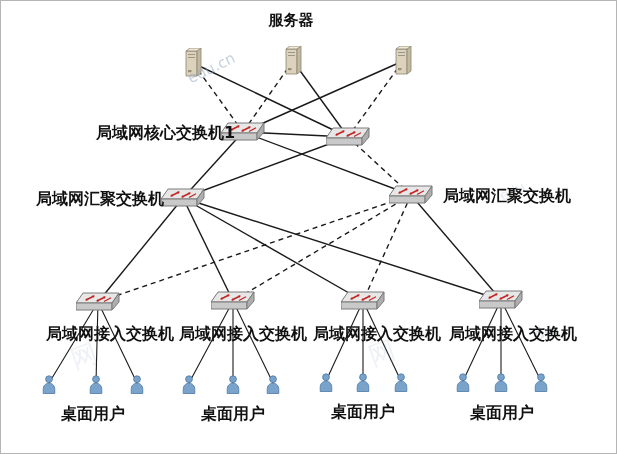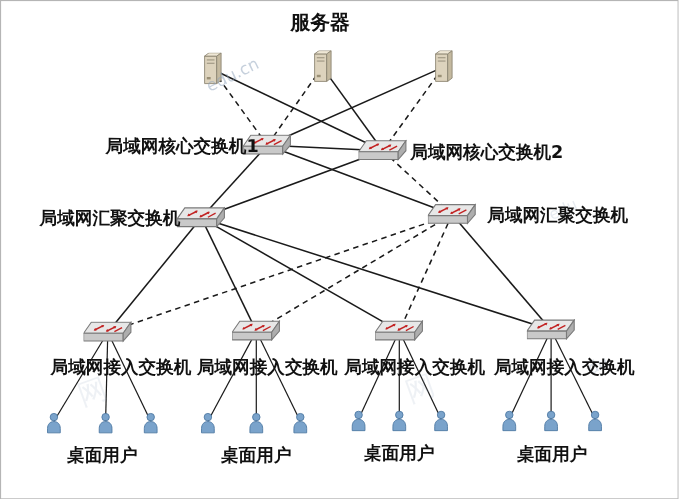--- a/index.html
+++ b/index.html
@@ -14,21 +14,21 @@
   }
   #wires{position:absolute;left:0;top:0;}
   .lbl{
     position:absolute;
     font-weight:bold;
     font-size:16px;
     color:#111;
     white-space:nowrap;
     line-height:15px;
   }
-  .lbl-title{left:240px;top:12px;width:100px;text-align:center;font-size:18px;}
+  .lbl-title{left:240px;top:12px;width:100px;text-align:center;font-size:15px;}
   .lbl-core1{left:95px;top:124px;width:122px;text-align:right;}
   .lbl-core2{left:372px;top:130px;width:160px;text-align:left;}
   .lbl-aggl{left:35px;top:190px;width:122px;text-align:right;}
   .lbl-aggr{left:442px;top:187px;width:140px;text-align:left;}
   .lbl-acc1{left:45px;top:325px;width:120px;text-align:center;}
   .lbl-acc2{left:178px;top:325px;width:120px;text-align:center;}
   .lbl-acc3{left:312px;top:325px;width:120px;text-align:center;}
   .lbl-acc4{left:448px;top:325px;width:120px;text-align:center;}
   .lbl-usr1{left:52px;top:405px;width:80px;text-align:center;}
   .lbl-usr2{left:192px;top:405px;width:80px;text-align:center;}
@@ -155,21 +155,20 @@
   </svg>
 
   <span class="wm wm1">edu.cn</span>
   <span class="wm wm2">网</span>
   <span class="wm wm3">网</span>
   <span class="wm wm4">du</span>
   <span class="wm wm5">edu</span>
 
   <div class="lbl lbl-title">服务器</div>
   <div class="lbl lbl-core1">局域网核心交换机1</div>
-  <div class="lbl lbl-core2">局域网核心交换机2</div>
   <div class="lbl lbl-aggl">局域网汇聚交换机</div>
   <div class="lbl lbl-aggr">局域网汇聚交换机</div>
   <div class="lbl lbl-acc1">局域网接入交换机</div>
   <div class="lbl lbl-acc2">局域网接入交换机</div>
   <div class="lbl lbl-acc3">局域网接入交换机</div>
   <div class="lbl lbl-acc4">局域网接入交换机</div>
   <div class="lbl lbl-usr1">桌面用户</div>
   <div class="lbl lbl-usr2">桌面用户</div>
   <div class="lbl lbl-usr3">桌面用户</div>
   <div class="lbl lbl-usr4">桌面用户</div>

